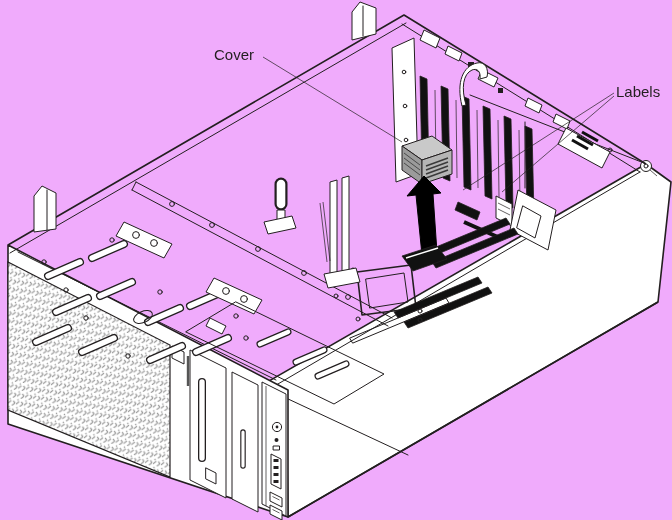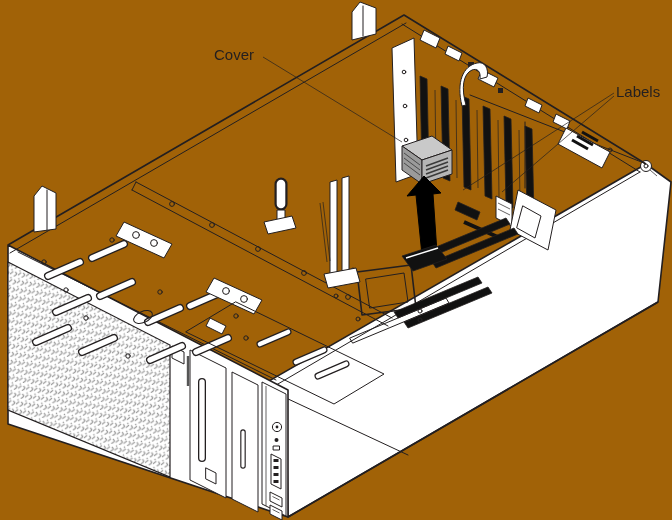--- a/index.html
+++ b/index.html
@@ -1,16 +1,16 @@
 <!DOCTYPE html>
 <html><head>
 <meta charset="utf-8">
 <style>
   html,body{margin:0;padding:0;background:#fff;}
-  .stage{position:relative;width:672px;height:520px;background:#a16207;overflow:hidden;
+  .stage{position:relative;width:672px;height:520px;background:#f0abfc;overflow:hidden;
          font-family:"Liberation Sans", sans-serif;}
   svg{display:block;}
   
   .ln   {stroke:#231f20;fill:none;stroke-width:1;stroke-linejoin:round;stroke-linecap:round;}
   .ln15 {stroke:#231f20;fill:none;stroke-width:1.6;stroke-linejoin:round;}
   .thin {stroke:#231f20;fill:none;stroke-width:.7;}
   .fw   {stroke:#231f20;fill:#ffffff;stroke-width:1;stroke-linejoin:round;}
   .fw15 {stroke:#231f20;fill:#ffffff;stroke-width:1.6;stroke-linejoin:round;}
   .fb   {stroke:#231f20;fill:#111111;stroke-width:.8;stroke-linejoin:round;}
   .callout-text{font-size:15px;fill:#231f20;}

